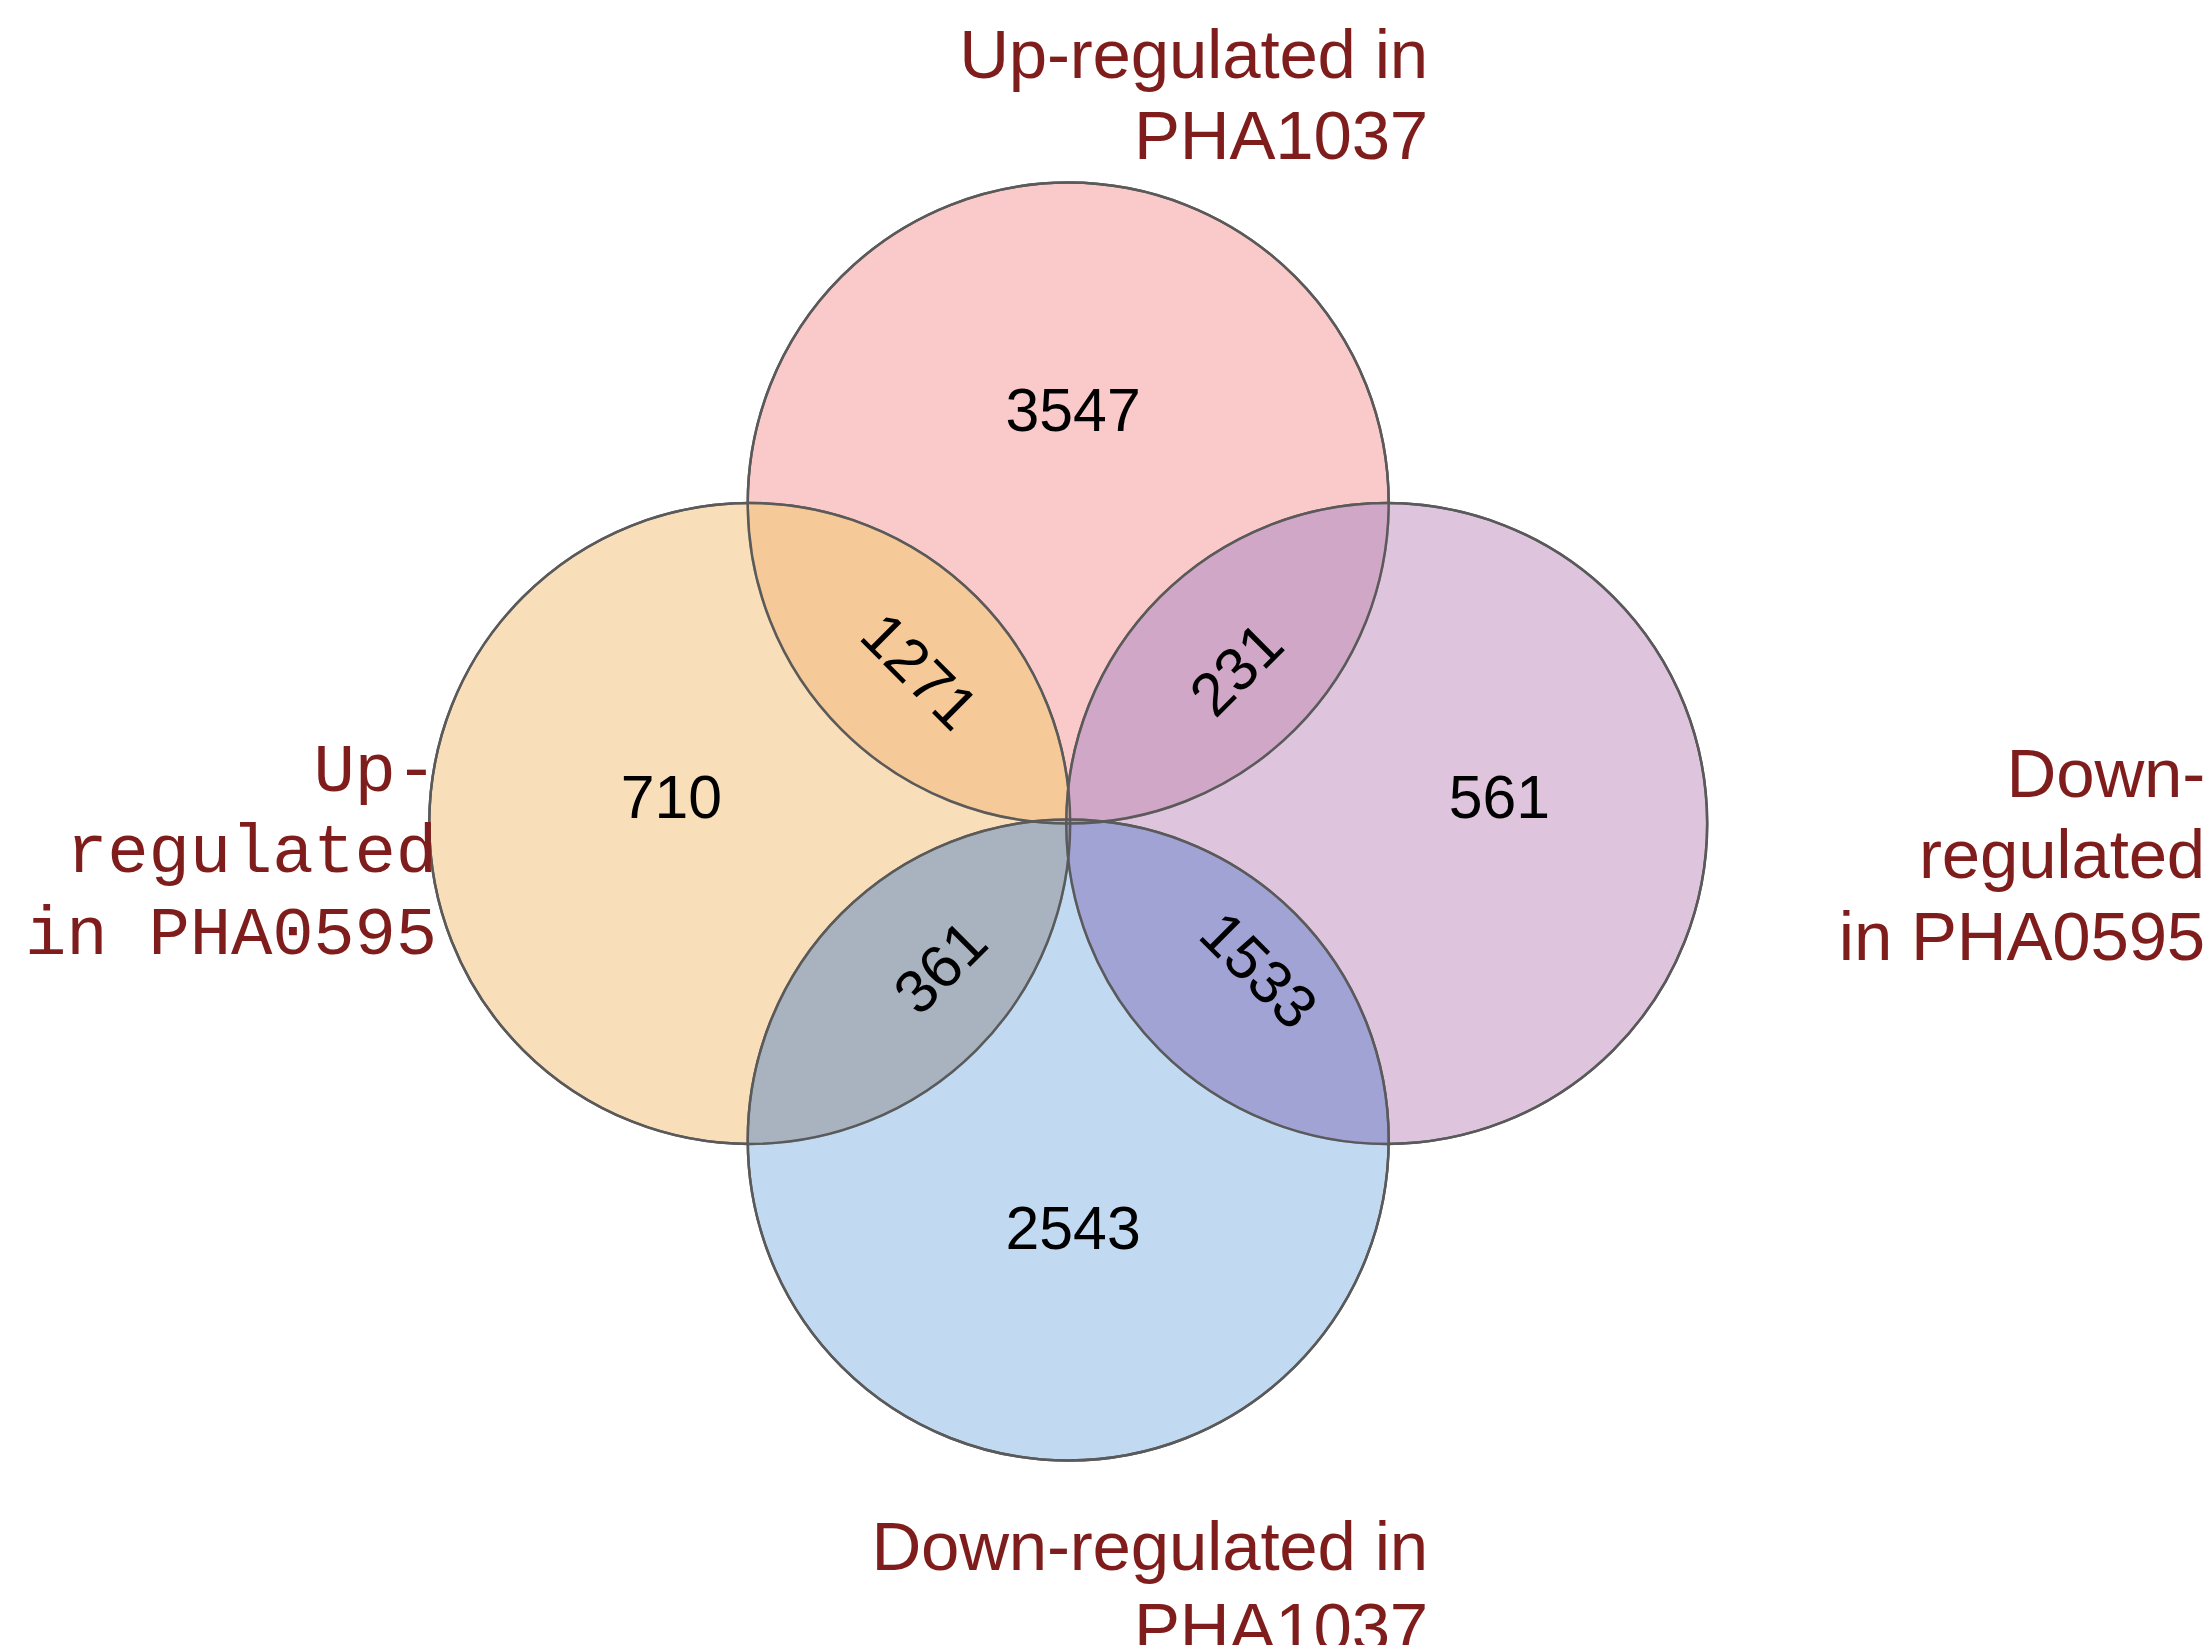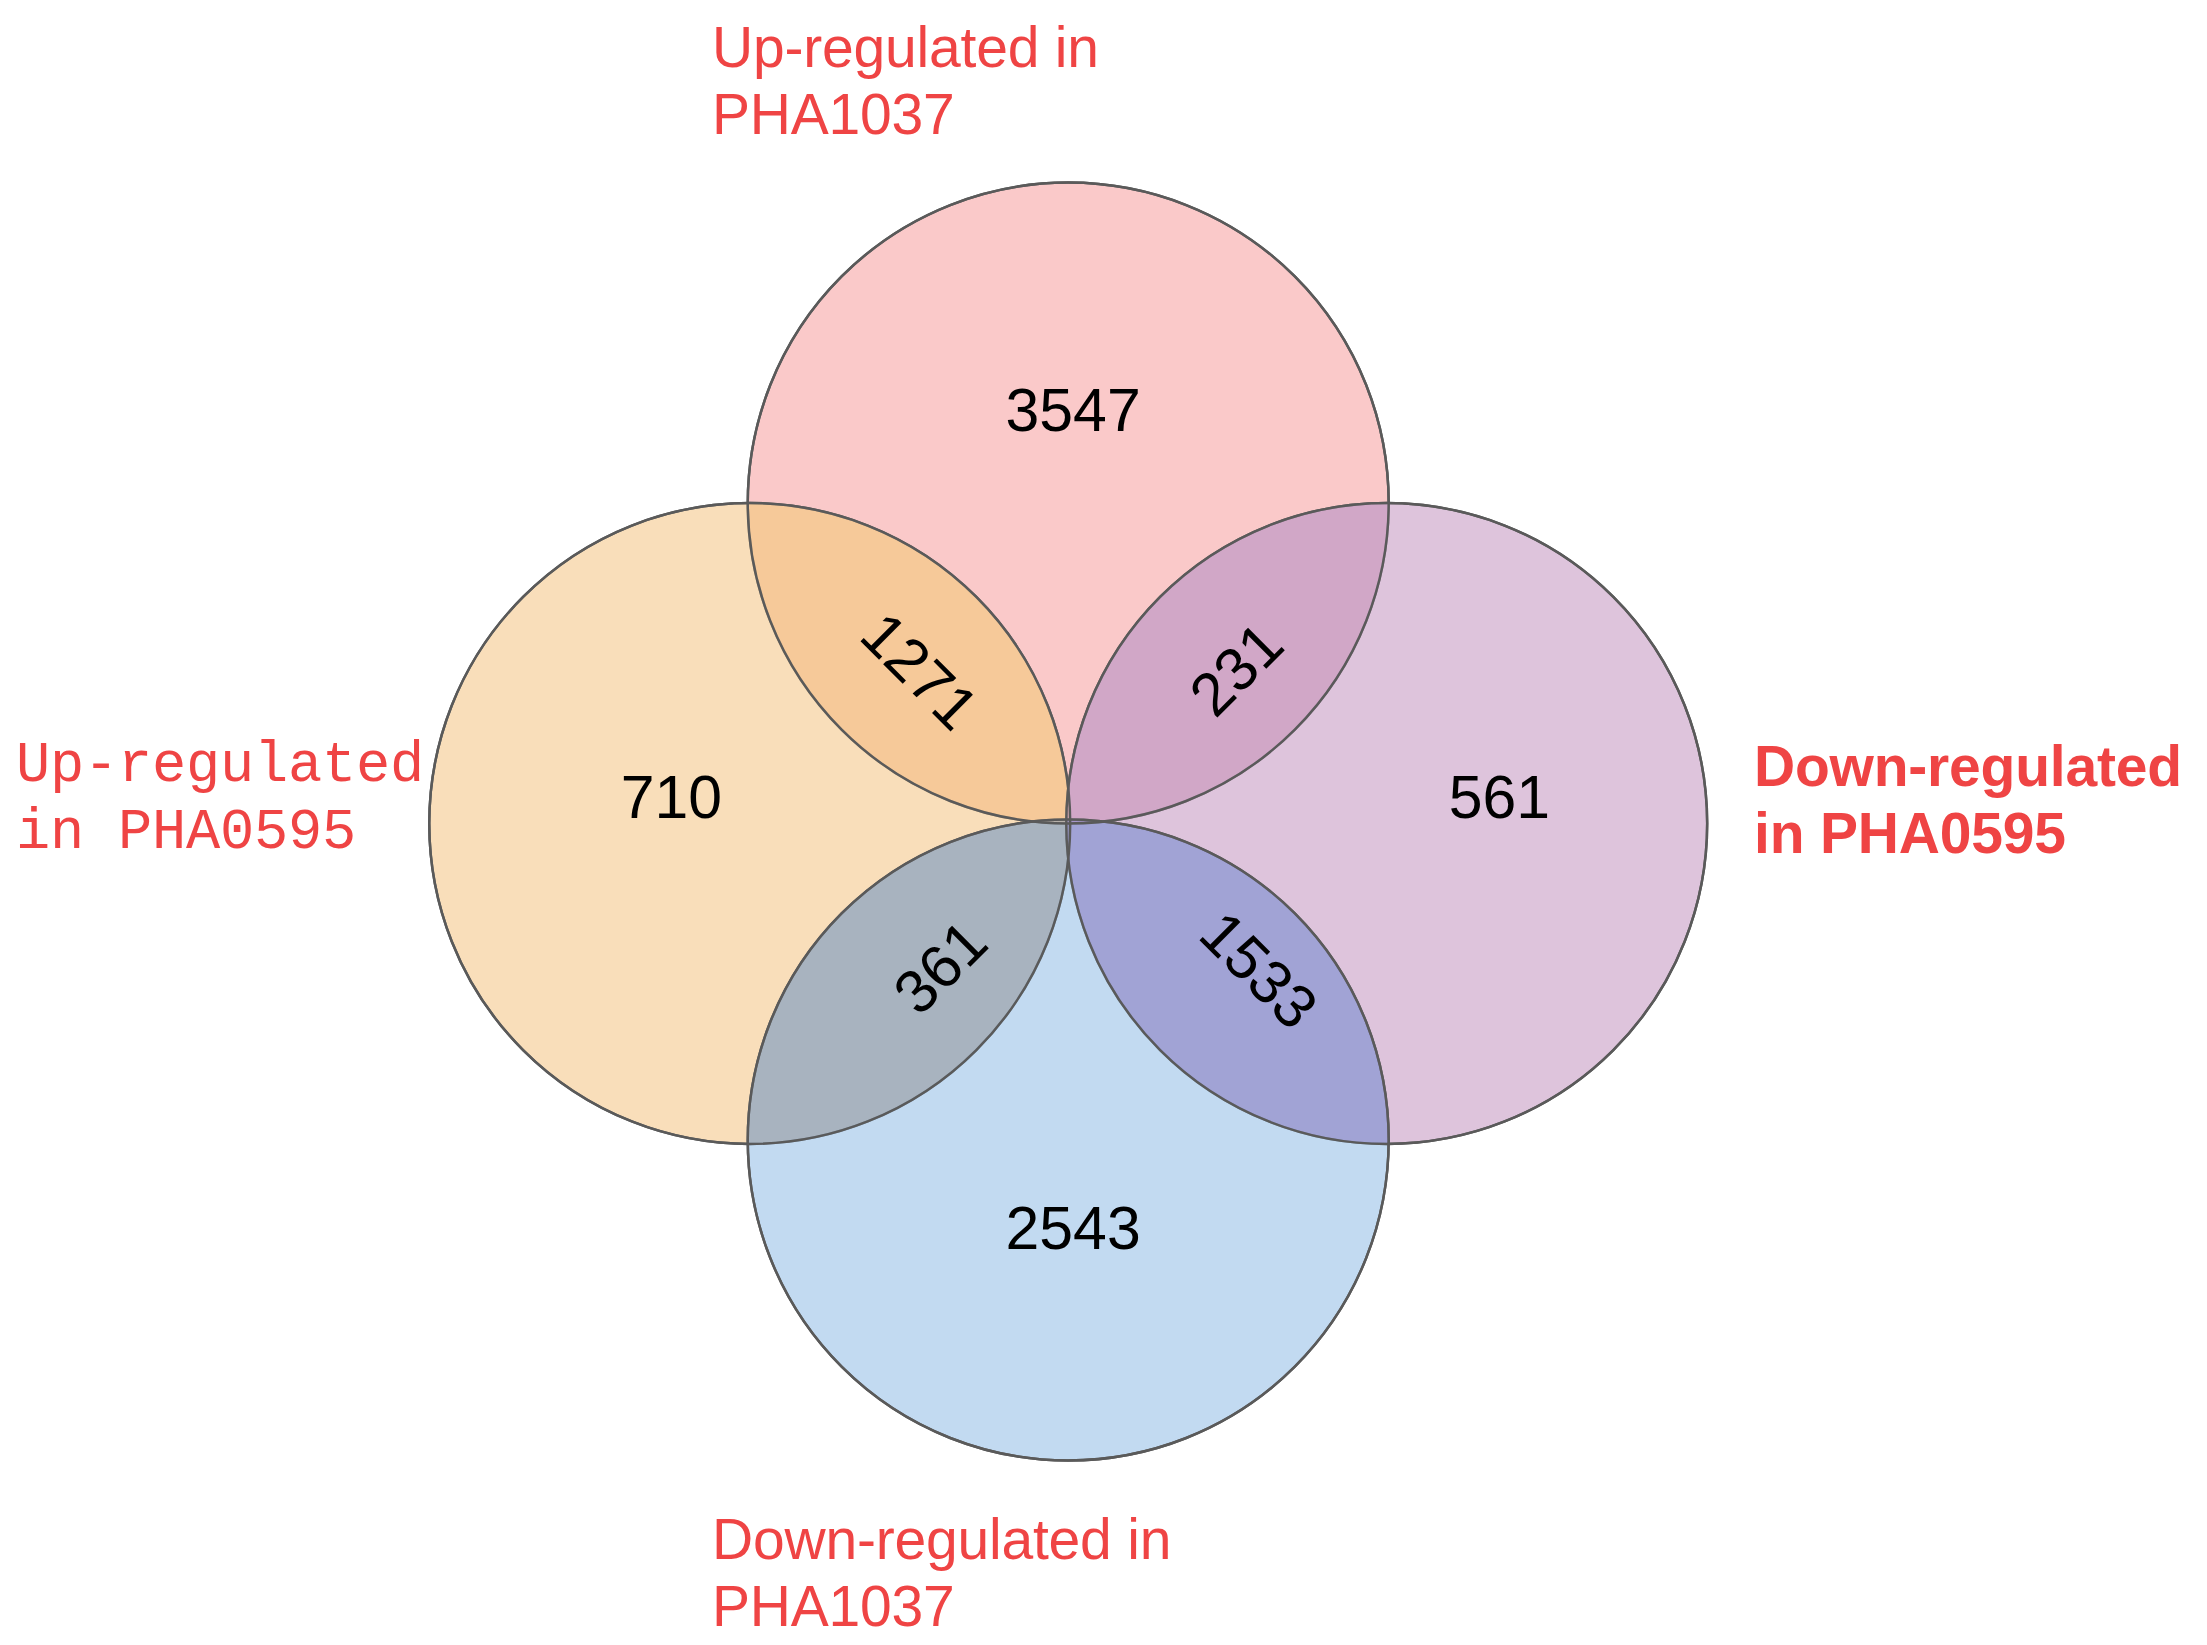--- a/index.html
+++ b/index.html
@@ -21,24 +21,24 @@
   }
   #venn-svg {
     position: absolute;
     left: 0;
     top: 0;
     width: 2207px;
     height: 1646px;
   }
   .set-label {
     position: absolute;
-    font-size: 57px;
+    font-size: 69px;
     line-height: 1.18;
-    color: #ef4444;
-    text-align: left;
+    color: #7f1d1d;
+    text-align: right;
     white-space: pre-line;
     letter-spacing: -0.2px;
   }
   #label-top {
     left: 712px;
     top: 13.7px;
     width: 716px;
   }
   #label-bottom {
     left: 712px;
@@ -49,21 +49,20 @@
   #label-left {
     left: 16px;
     top: 733px;
     width: 421px;
     font-family: Liberation Mono, monospace;
   }
   #label-right {
     left: 1754px;
     top: 733px;
     width: 451px;
-    font-weight: bold;
   }
   .count {
     font-size: 62px;
     fill: #000000;
     font-family: "Liberation Sans", sans-serif;
     text-anchor: middle;
     dominant-baseline: middle;
   }
 </style>
 </head>

